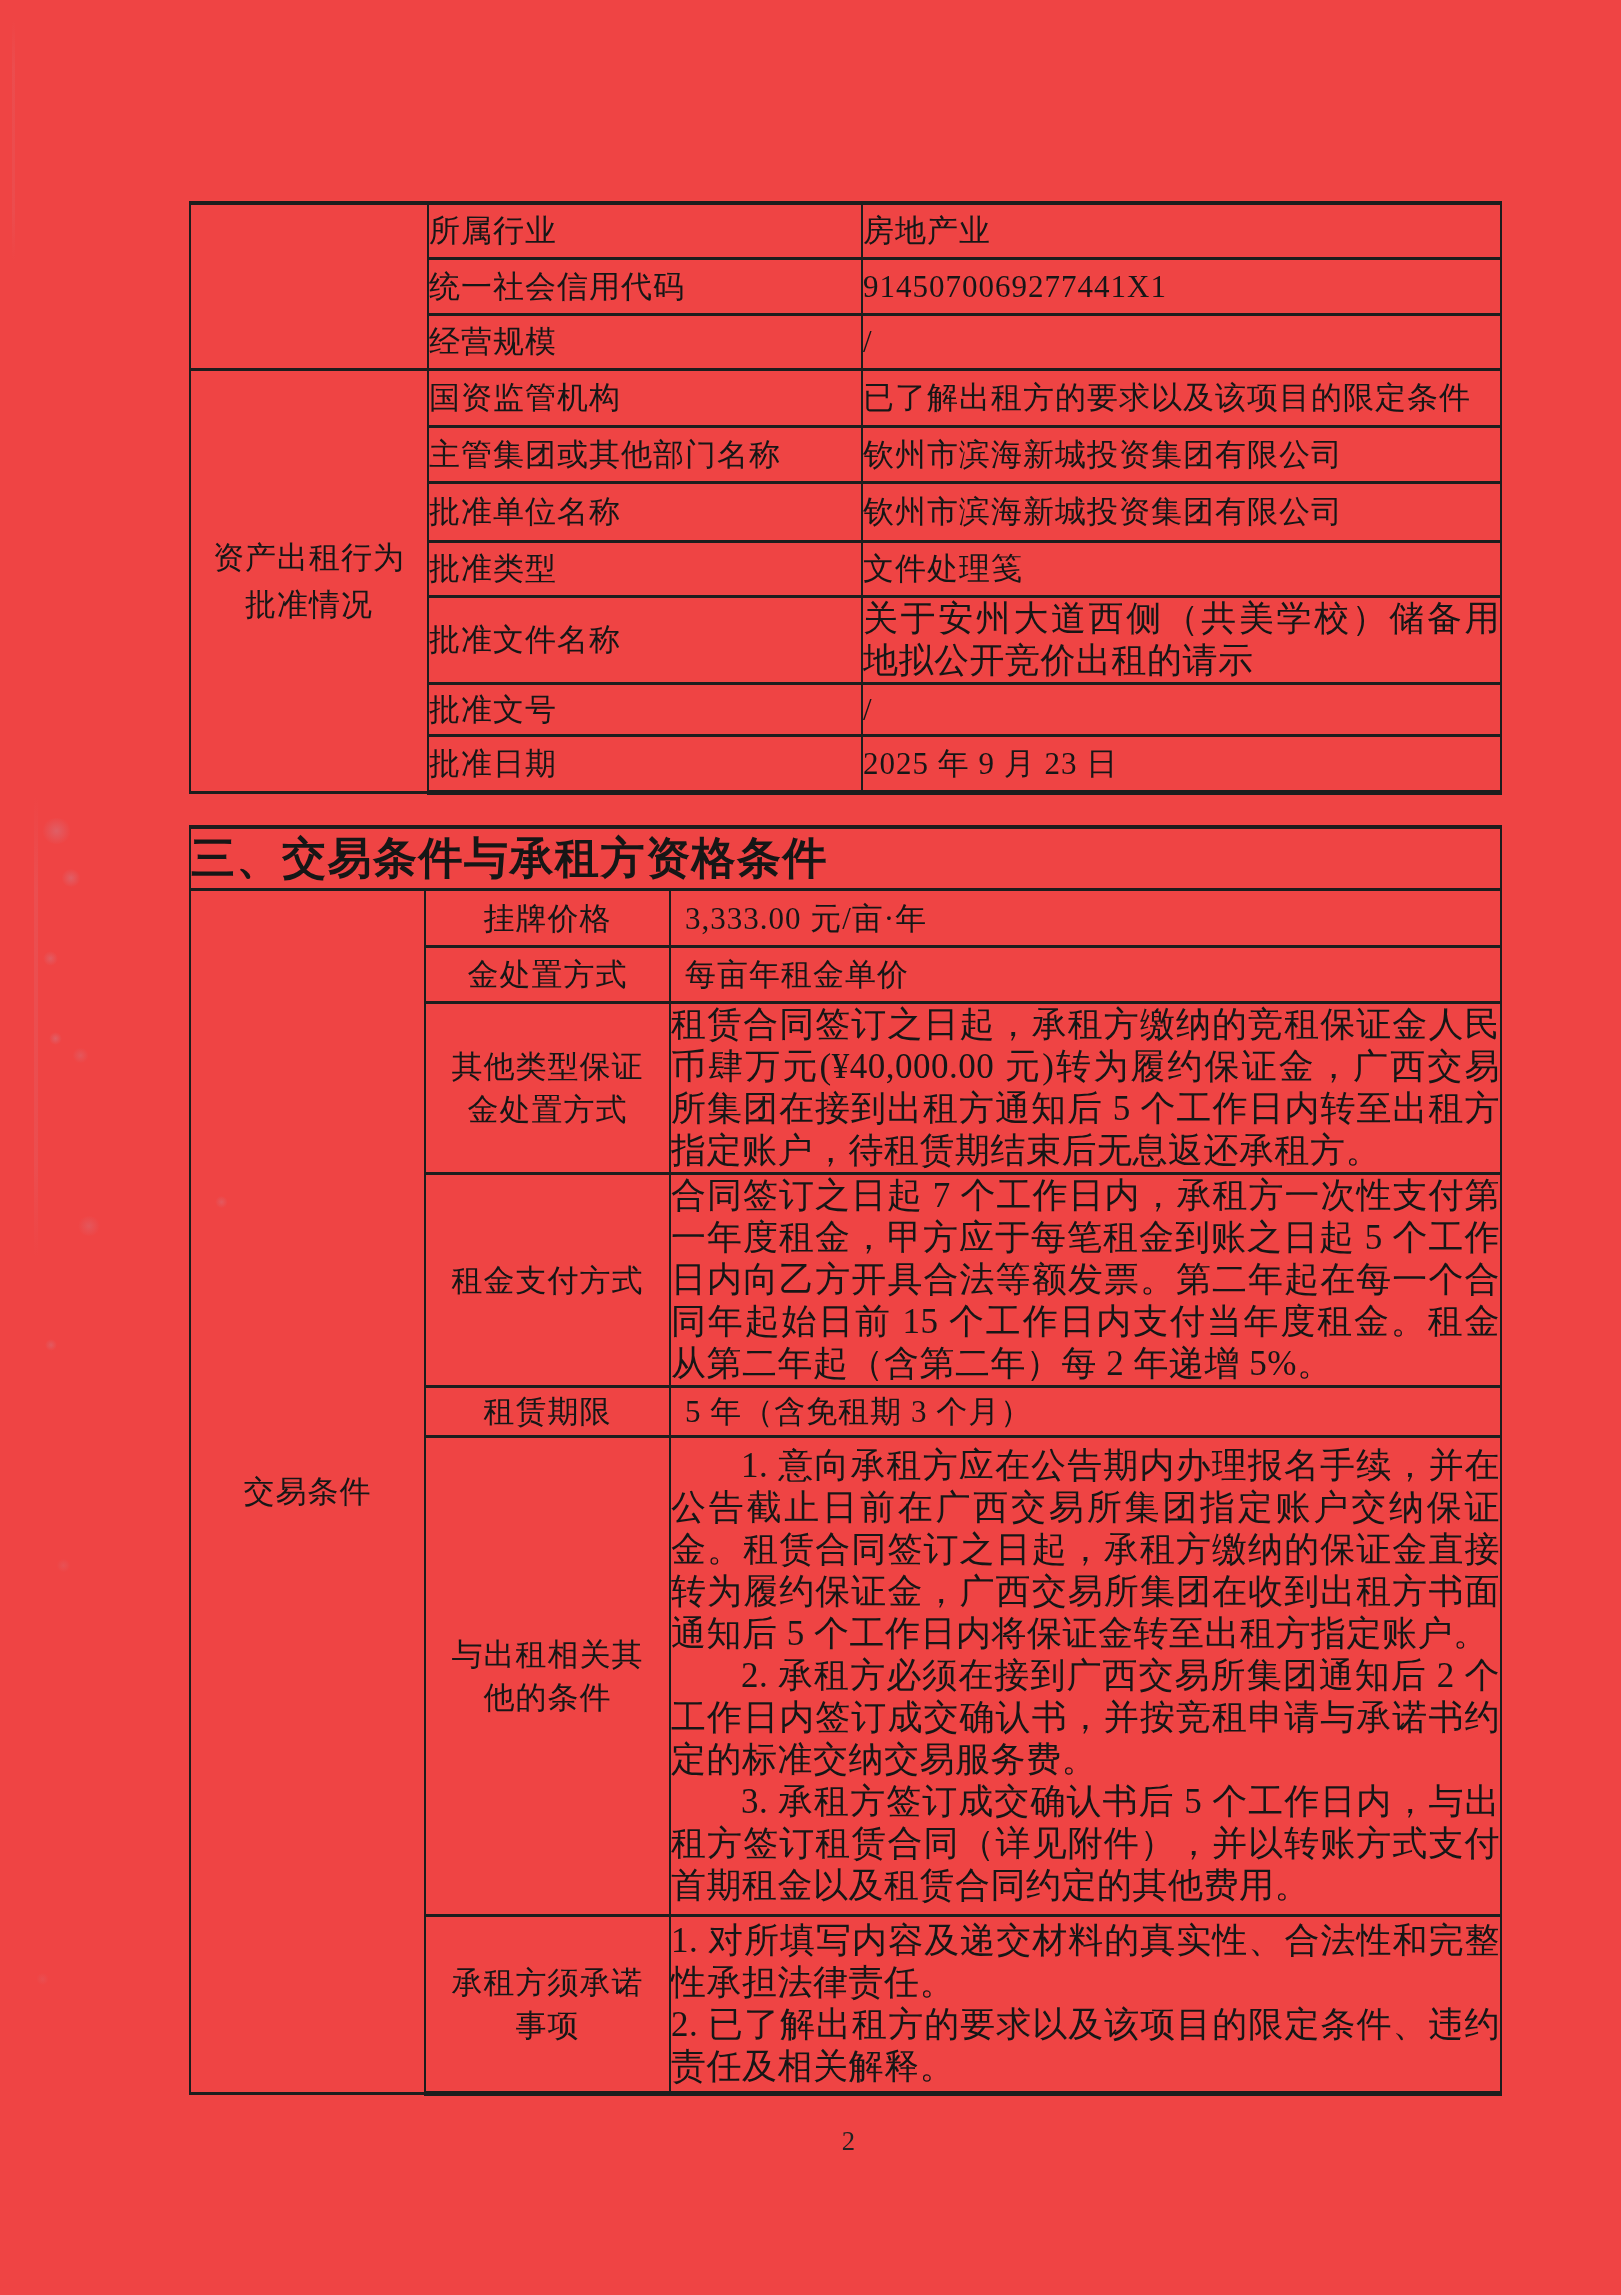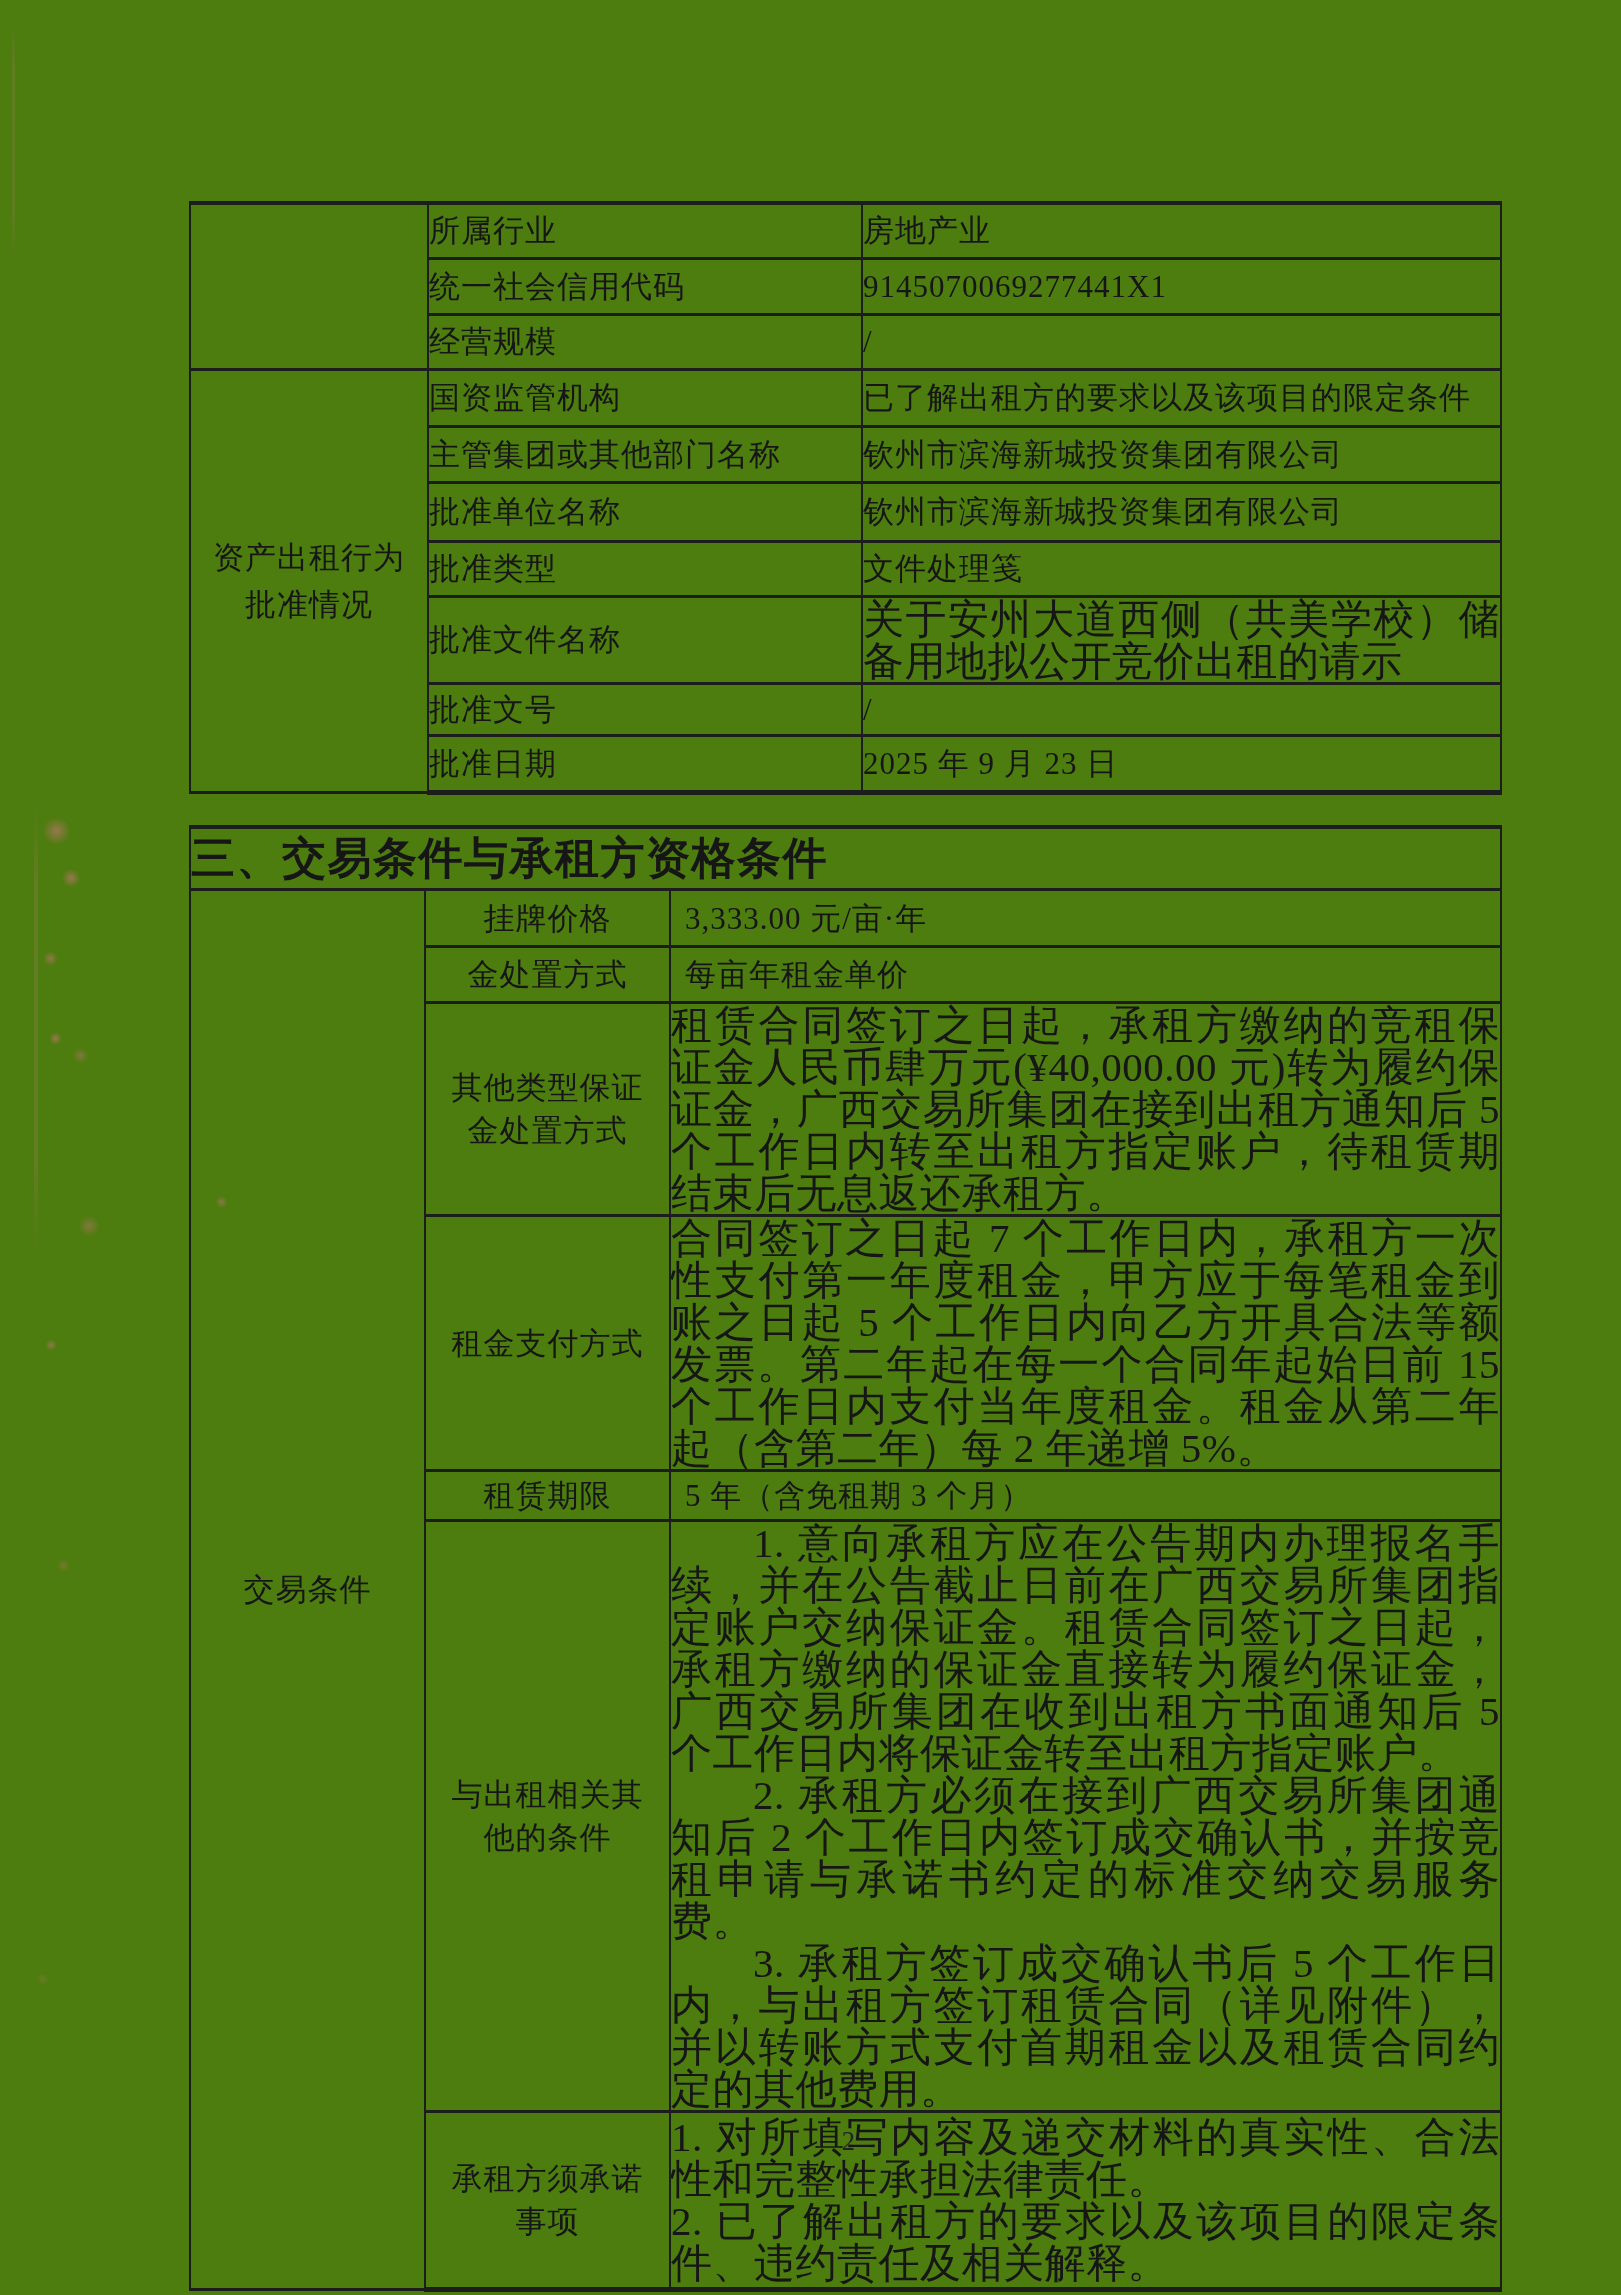--- a/index.html
+++ b/index.html
@@ -5,21 +5,21 @@
   html, body {
     margin: 0;
     padding: 0;
     background: #e8e8e8;
   }
   .page {
     position: relative;
     width: 1622px;
     height: 2295px;
     margin: 0 auto;
-    background: #4d7c0f;
+    background: #ef4444;
     overflow: hidden;
     font-family: "Liberation Serif", "DejaVu Serif", serif;
     color: #161616;
   }
   
   table.doc-table {
     position: absolute;
     border-collapse: collapse;
     table-layout: fixed;
   }
@@ -56,21 +56,21 @@
 
   .merge-label {
     text-align: center;
     font-size: 31px;
     letter-spacing: 1px;
     line-height: 47px;
   }
 
   .para-cell { padding: 4.1px 15.3px 4.1px 19.4px; }
   .para {
-    font-size: 41px;
+    font-size: 35px;
     letter-spacing: 0.5px;
     line-height: 42px;
     text-align: justify;
     margin: 0;
   }
   .para.indent { text-indent: 2em; }
 
   .section-header-cell {
     font-weight: 700;
     font-size: 44px;

